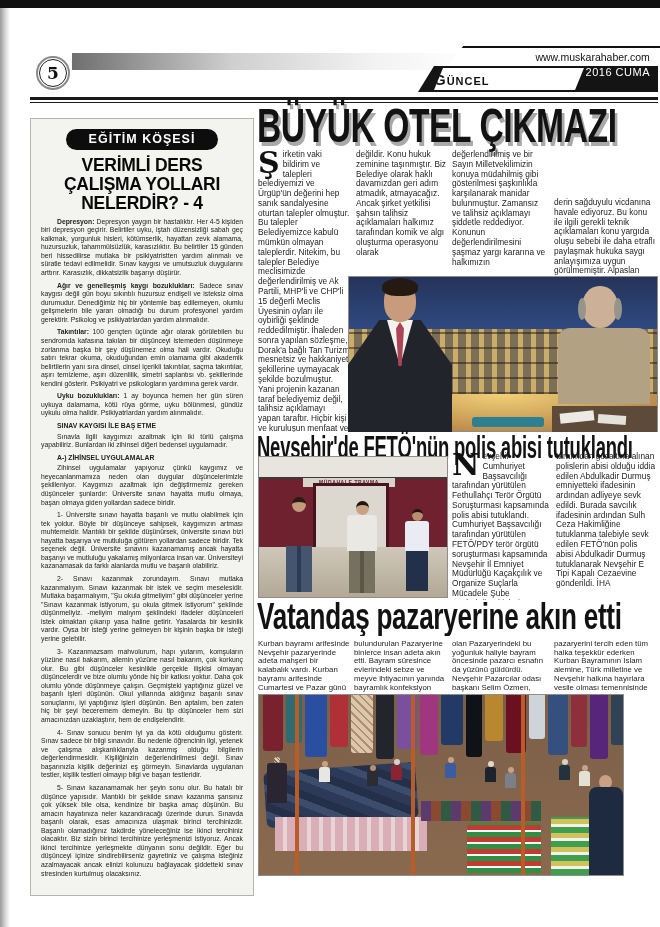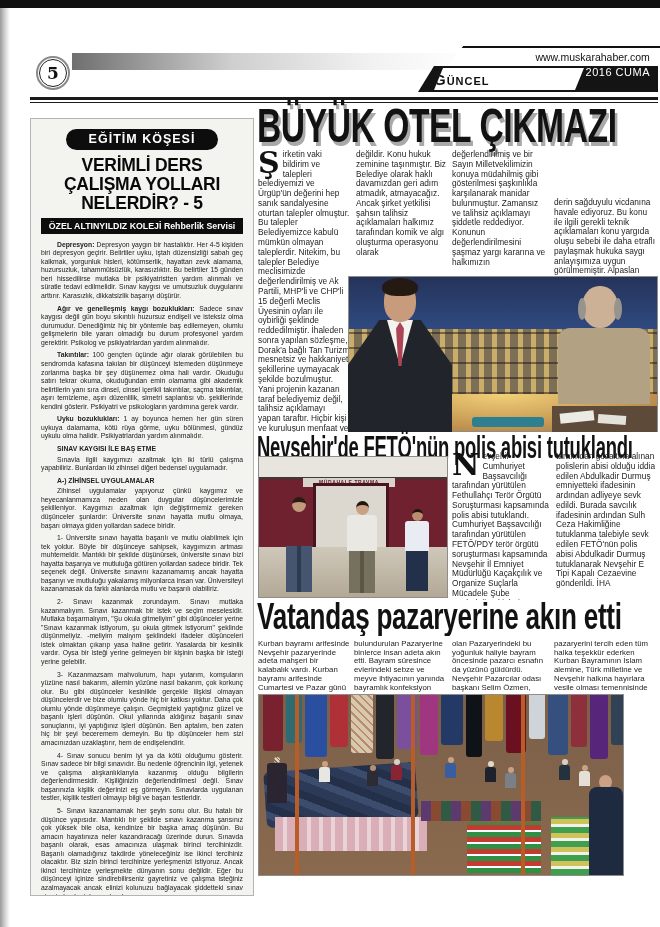--- a/index.html
+++ b/index.html
@@ -185,22 +185,21 @@
     <div class="guncel">
       <span>Güncel</span>
     </div>
     <span class="hdate">16 Eylül 2016 CUMA</span>
   </div>
   <div class="rule1"></div>
   <div class="rule2"></div>
 
   <aside class="edu">
     <div class="kicker">EĞİTİM KÖŞESİ</div>
-    <div class="edu-title">VERİMLİ DERS ÇALIŞMA YOLLARI NELERDİR? - 5</div>
-    <div class="edu-byline">ÖZEL ALTINYILDIZ KOLEJİ Rehberlik Servisi</div>
+    <div class="edu-title">VERİMLİ DERS ÇALIŞMA YOLLARI NELERDİR? - 4</div>
     <div class="edu-body">
       <p><span class="b">Depresyon:</span><span> Depresyon yaygın bir hastalıktır. Her 4-5 kişiden biri depresyon geçirir. Belirtiler uyku, iştah düzensizliği sabah geç kalkmak, yorgunluk hisleri, kötümserlik, hayattan zevk alamama, huzursuzluk, tahammülsüzlük, karasızlıktır. Bu belirtiler 15 günden beri hissedilirse mutlaka bir psikiyatristten yardım alınmalı ve süratle tedavi edilmelidir. Sınav kaygısı ve umutsuzluk duygularını arttırır. Karasızlık, dikkatsizlik başarıyı düşürür.</span></p>
       <p><span class="b">Ağır ve genelleşmiş kaygı bozuklukları:</span><span> Sadece sınav kaygısı değil gün boyu sıkıntılı huzursuz endişeli ve isteksiz olma durumudur. Denediğimiz hiç bir yöntemle baş edilemeyen, olumlu gelişmelerin bile yararı olmadığı bu durum profesyonel yardım gerektirir. Psikolog ve psikiyatrlardan yardım alınmalıdır.</span></p>
       <p><span class="b">Takıntılar:</span><span> 100 gençten üçünde ağır olarak görülebilen bu sendromda kafasına takılan bir düşünceyi istemeden düşünmeye zorlanma başka bir şey düşünemez olma hali vardır. Okuduğu satırı tekrar okuma, okuduğundan emin olamama gibi akademik belirtilerin yanı sıra dinsel, cinsel içerikli takıntılar, saçma takıntılar, aşırı temizleme, aşırı düzenlilik, simetri saplantısı vb. şekillerinde kendini gösterir. Psikiyatri ve psikologların yardımına gerek vardır.</span></p>
       <p><span class="b">Uyku bozuklukları:</span><span> 1 ay boyunca hemen her gün süren uykuya dalamama, kötü rüya görme, uyku bölünmesi, gündüz uykulu olma halidir. Psikiyatrlardan yardım alınmalıdır.</span></p>
       <p class="sh">SINAV KAYGISI İLE BAŞ ETME</p>
       <p>Sınavla ilgili kaygımızı azaltmak için iki türlü çalışma yapabiliriz. Bunlardan iki zihinsel diğeri bedensel uygulamadır.</p>
       <p class="sh">A-) ZİHİNSEL UYGULAMALAR</p>
       <p>Zihinsel uygulamalar yapıyoruz çünkü kaygımız ve heyecanlanmamıza neden olan duygular düşüncelerimizle şekilleniyor. Kaygımızı azaltmak için değiştirmemiz gereken düşünceler şunlardır: Üniversite sınavı hayatta mutlu olmaya, başarı olmaya giden yollardan sadece biridir.</p>
       <p>1- Üniversite sınavı hayatta başarılı ve mutlu olabilmek için tek yoldur. Böyle bir düşünceye sahipsek, kaygımızın artması muhtemeldir. Mantıklı bir şekilde düşünürsek, üniversite sınavı bizi hayatta başarıya ve mutluluğa götüren yollardan sadece biridir. Tek seçenek değil. Üniversite sınavını kazanamamış ancak hayatta başarıyı ve mutluluğu yakalamış milyonlarca insan var. Üniversiteyi kazanamasak da farklı alanlarda mutlu ve başarılı olabiliriz.</p>

